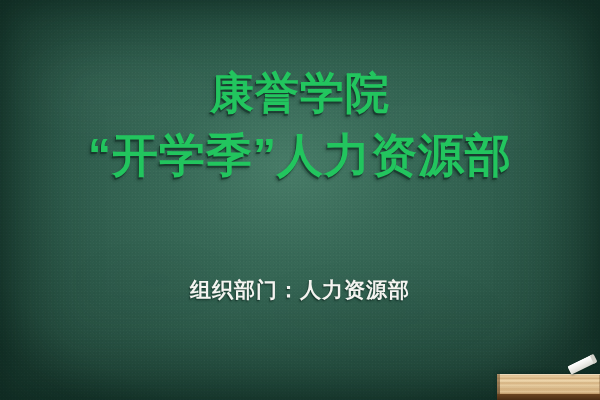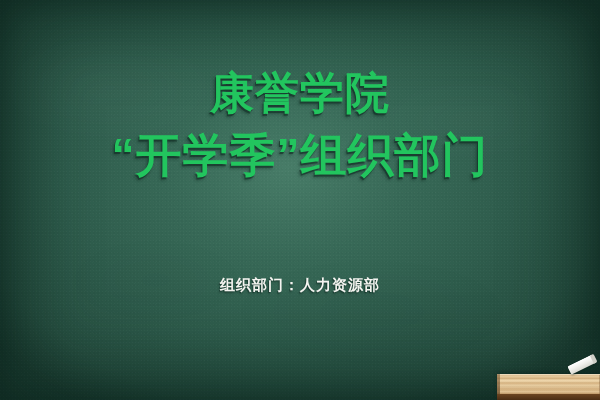--- a/index.html
+++ b/index.html
@@ -92,21 +92,21 @@
     letter-spacing: 1px;
   }
   .subtitle {
     position: absolute;
     top: 276px;
     left: 0;
     right: 0;
     text-align: center;
     color: #f4f4f0;
     font-weight: bold;
-    font-size: 15px;
+    font-size: 21px;
     letter-spacing: 1px;
     text-shadow:
       -1px 1px 0 rgba(16,44,35,0.50),
       -1px 2px 2px rgba(12,36,28,0.35);
   }
 
   
   .ledge {
     position: absolute;
     left: 497px;
@@ -205,21 +205,21 @@
   <div class="board-base"></div>
   <div class="board-light"></div>
   <div class="board-noise"></div>
   <div class="board-smudge"></div>
   <div class="board-vignette"></div>
 
   <div class="text-layer">
 
     <div class="title-block">
       <span class="title-line line1">康誉学院</span>
-      <span class="title-line line2">“开学季”组织部门</span>
+      <span class="title-line line2">“开学季”人力资源部</span>
     </div>
 
     <div class="subtitle">组织部门：人力资源部</div>
 
   </div>
 
   <div class="ledge">
     <div class="ledge-shadow"></div>
     <div class="ledge-body"></div>
     <div class="ledge-grain"></div>

